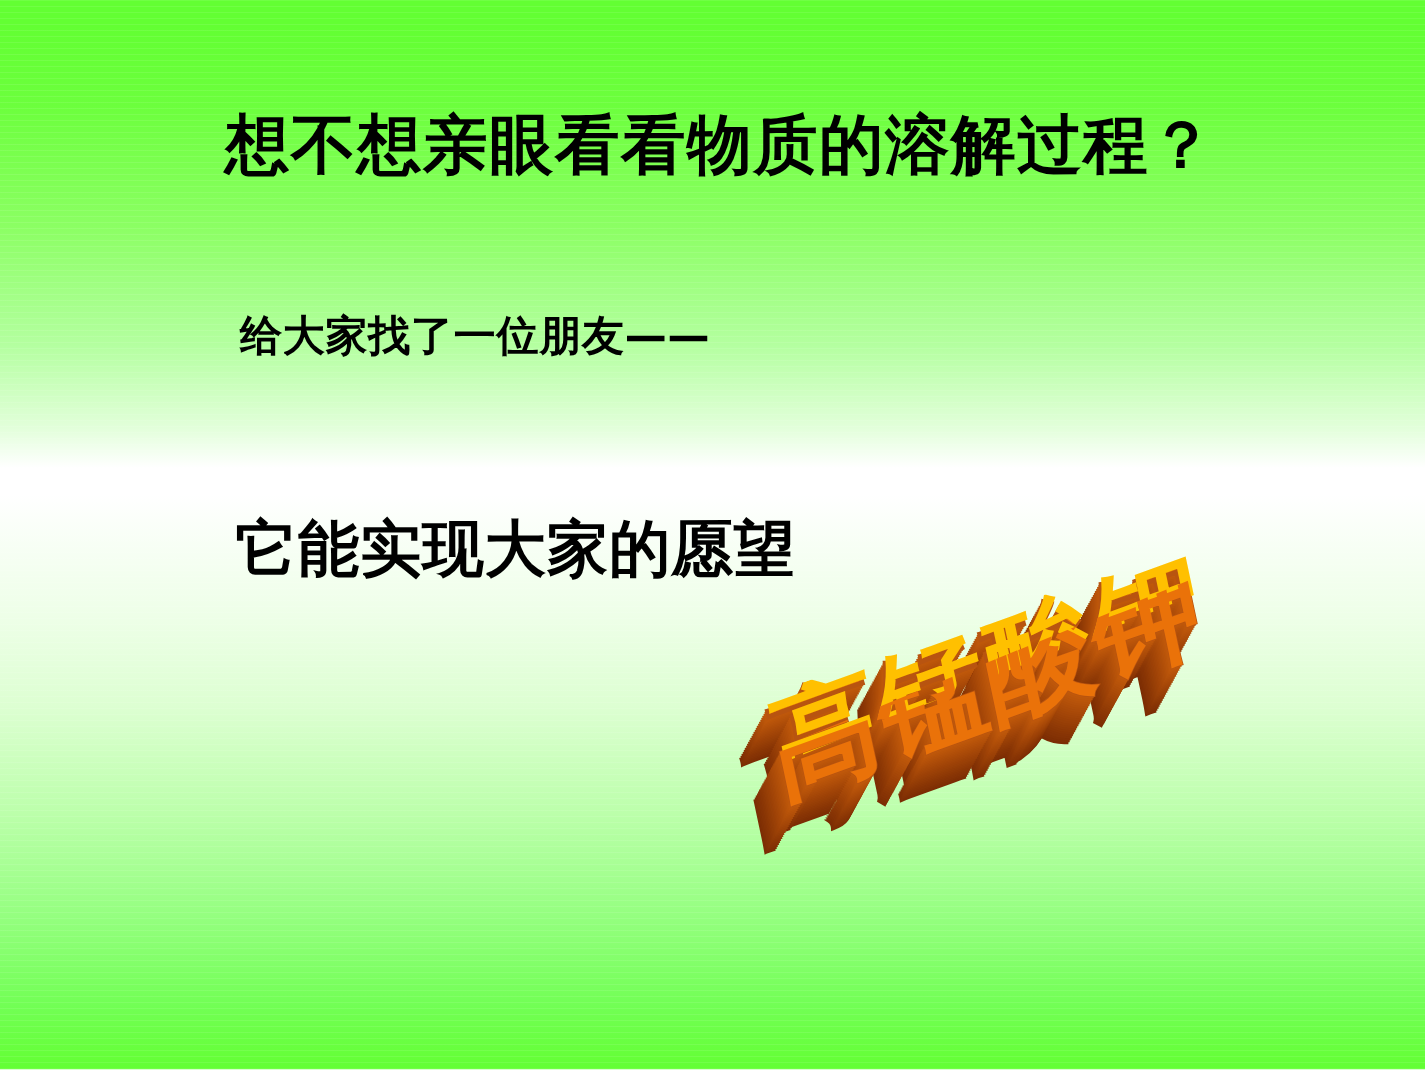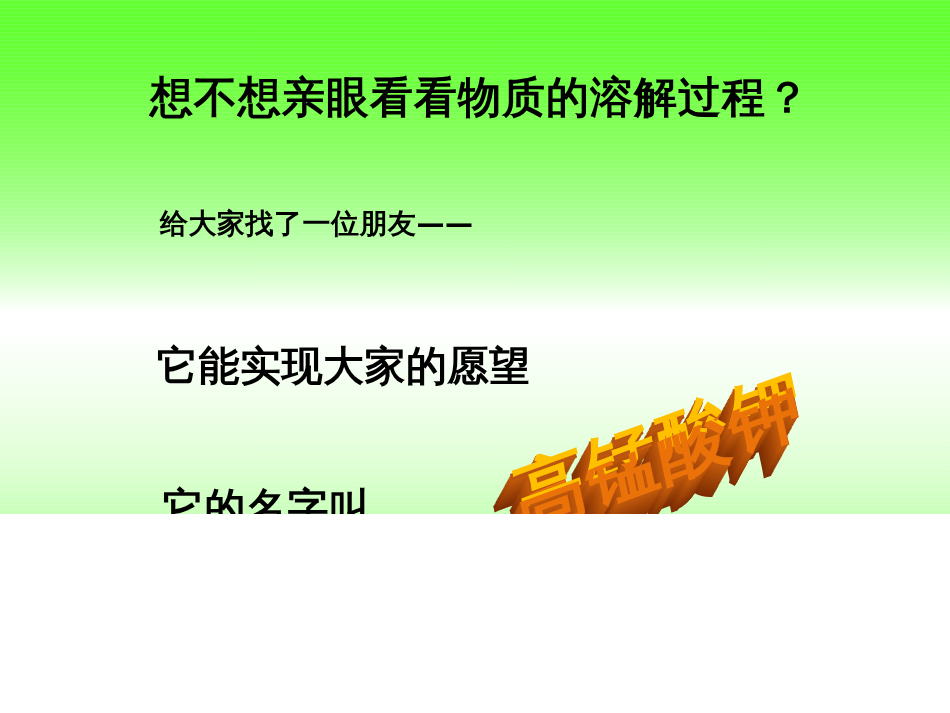--- a/index.html
+++ b/index.html
@@ -7,21 +7,21 @@
     padding: 0;
     background: #ffffff;
   }
   body {
     font-family: "DejaVu Sans", sans-serif;
   }
 
   .slide {
     position: relative;
     width: 950px;
-    height: 514px;
+    height: 713px;
     overflow: hidden;
     background:
       linear-gradient(
         to bottom,
         #63ff33 0px,
         #63ff33 18px,
         #6cff3d 70px,
         #8bff63 150px,
         #b4ffa0 230px,
         #e2ffda 285px,
@@ -169,21 +169,20 @@
   <div class="scanlines"></div>
 
   <div class="text-layer">
 
     <div class="line title">想不想亲眼看看物质的溶解过程？</div>
 
     <div class="line body-1">给大家找了一位朋友——</div>
 
     <div class="line body-2">它能实现大家的愿望</div>
 
-    <div class="line body-3">它的名字叫……</div>
 
   </div>
 
   <div class="wordart-wrap">
     <div class="wordart">
       <div class="wa-text wa-depth">高锰酸钾</div>
       <div class="wa-text wa-face">高锰酸钾</div>
       <div class="wa-text wa-hl">高锰酸钾</div>
       <div class="wa-text wa-face-top">高锰酸钾</div>
     </div>

